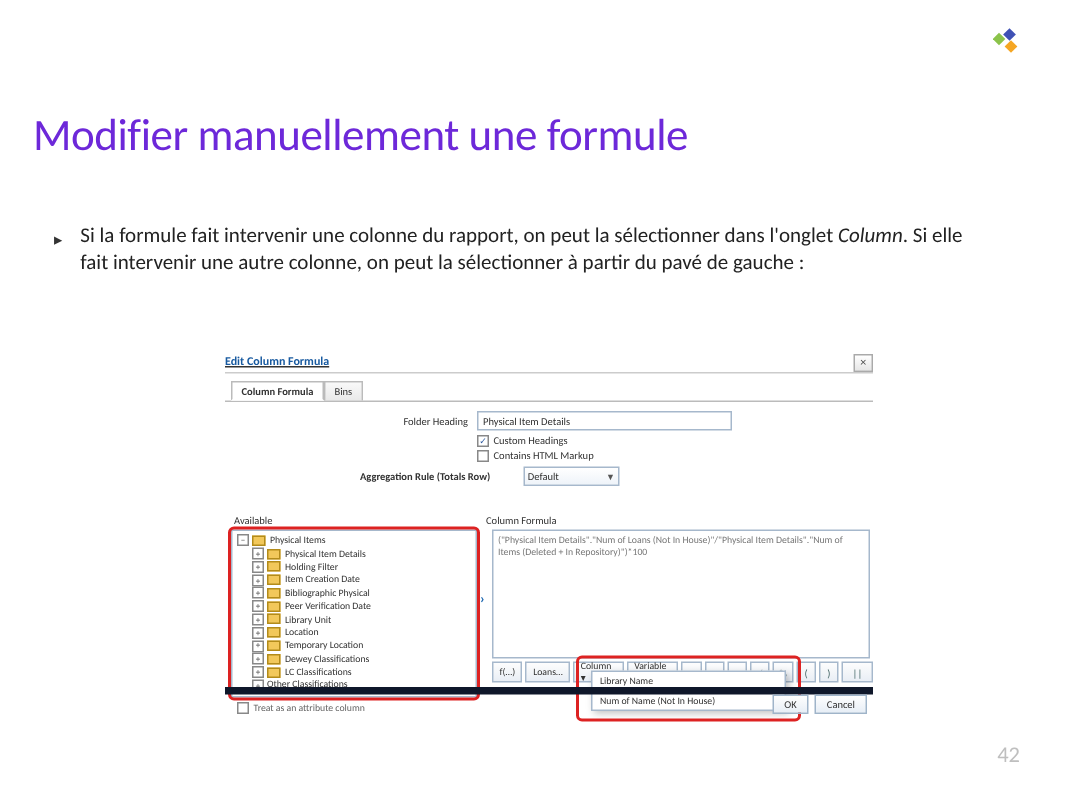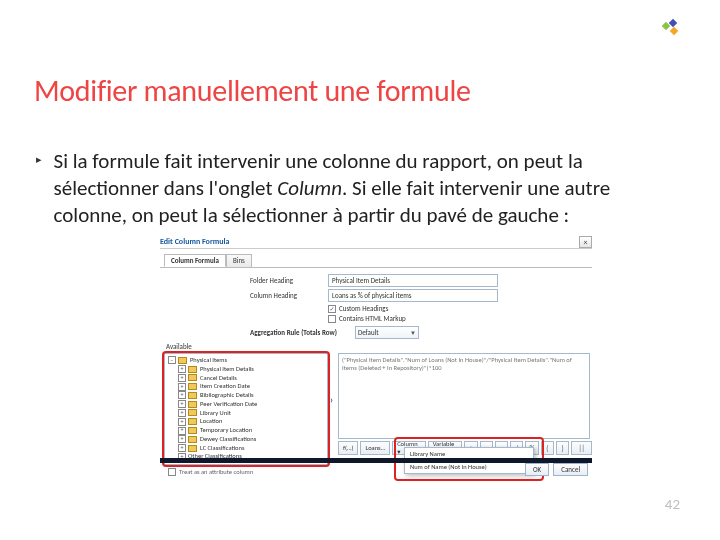--- a/index.html
+++ b/index.html
@@ -1,52 +1,52 @@
 <!DOCTYPE html>
 <html><head>
 <meta charset="utf-8">
 <style>
   * { margin:0; padding:0; box-sizing:border-box; }
   body { width:720px; height:540px; font-family:"Segoe UI",Calibri,Arial,sans-serif; background:#fff; position:relative; overflow:hidden; }
 
   .logo { position:absolute; top:18px; right:38px; }
 
-  .slide-title { position:absolute; left:34px; top:72px; font-size:30px; font-weight:400; color:#ef4444; letter-spacing:-0.3px; }
+  .slide-title { position:absolute; left:22px; top:72px; font-size:30px; font-weight:400; color:#6d28d9; letter-spacing:-0.3px; }
 
   .bullet-row { position:absolute; left:36px; top:148px; display:flex; align-items:flex-start; }
   .bullet-marker { color:#333; font-size:11px; margin-top:5px; margin-right:12px; }
-  .body-text { font-size:21px; color:#222; line-height:1.28; width:600px; }
+  .body-text { font-size:14px; color:#222; line-height:1.28; width:600px; }
   .italic { font-style:italic; }
 
-  .mock { position:absolute; left:160px; top:236px; width:432px; height:240px; font-size:7px; color:#333; }
+  .mock { position:absolute; left:150px; top:236px; width:432px; height:240px; font-size:7px; color:#333;text-decoration:underline; }
 
   
   .dlg-title { color:#185aa0; font-weight:600; font-size:8px; }
   .dlg-close { position:absolute; right:0; top:0; width:13px; height:12px; border:1px solid #aaa; background:linear-gradient(#fff,#e6e6e6); display:flex; align-items:center; justify-content:center; font-size:8px; color:#444; }
   .dlg-sep { position:absolute; left:0; right:0; top:12px; border-top:1px solid #ccc; }
 
   
   .tabs { position:absolute; left:4px; top:18px; display:flex; gap:0; }
   .tab { padding:1px 6px; border:1px solid #bbb; background:linear-gradient(#f9f9f9,#e9e9e9); border-bottom:none; font-size:7px; }
   .tab.active { background:#fff; font-weight:600; border-bottom:1px solid #fff; position:relative; z-index:2; }
   .tabline { position:absolute; left:0; right:0; top:31px; border-top:1px solid #bbb; }
 
   
   .form { position:absolute; left:90px; top:38px; font-size:7px; }
   .form-row { display:flex; align-items:center; margin-bottom:2px; }
-  .form-label { width:72px; margin-right:6px; color:#333; }
+  .form-label { width:72px; text-align:right; margin-right:6px; color:#333; }
   .form-input { width:170px; height:13px; border:1px solid #a6b8cc; background:#fff; padding:0 3px; display:flex; align-items:center; font-size:7px; }
   .chk { display:flex; align-items:center; font-size:7px; margin-left:78px; margin-top:1px; }
   .chk-box { width:8px; height:8px; border:1px solid #888; background:#fff; margin-right:3px; display:inline-flex; align-items:center; justify-content:center; font-size:6px; color:#2b579e; }
 
   .agg-label-strong { font-weight:700; }
-  .agg-select { width:64px; height:13px; border:1px solid #a6b8cc; background:linear-gradient(#fff,#eef3f9); display:inline-flex; align-items:center; justify-content:space-between; padding:0 2px; font-size:7px; margin-left:0; }
+  .agg-select { width:64px; height:13px; border:1px solid #a6b8cc; background:linear-gradient(#fff,#eef3f9); display:inline-flex; align-items:center; justify-content:space-between; padding:0 2px; font-size:7px; margin-left:20px; }
   .agg-arrow { font-size:6px; color:#555; }
 
-  .sec-labels { position:absolute; top:106px; left:0; right:0; display:flex;flex-direction:column; }
+  .sec-labels { position:absolute; top:106px; left:0; right:0; display:flex; }
   .sec-l { width:168px; padding-left:6px; color:#333; font-size:7px; }
   .sec-r { flex:1; padding-left:6px; color:#333; font-size:7px; }
 
   
   .left-panel { position:absolute; left:4px; top:117px; width:164px; height:112px; border:1px solid #a6b8cc; background:#fff; overflow:hidden; }
   .sa-head { background:linear-gradient(#f5f7fb,#e4ecf5); border-bottom:1px solid #c9d5e3; padding:1px 3px; font-weight:700; font-size:7px; }
   .tree { padding:2px 3px; font-size:6.5px; line-height:1.35; }
   .tree-line { display:flex; align-items:center; white-space:nowrap; }
   .tog { width:8px; height:8px; border:1px solid #888; background:#fff; margin-right:2px; display:inline-flex; align-items:center; justify-content:center; font-size:6px; color:#555; }
   .fold { width:9px; height:7px; background:#f2c85b; border:0.5px solid #b38b1a; margin-right:3px; display:inline-block; }
@@ -103,34 +103,30 @@
     <div class="tab active">Column Formula</div>
     <div class="tab">Bins</div>
   </div>
   <div class="tabline"></div>
 
   <div class="form">
     <div class="form-row">
       <div class="form-label">Folder Heading</div>
       <div class="form-input">Physical Item Details</div>
     </div>
-    <div class="form-row">
-      <div class="form-label">Column Heading</div>
-      <div class="form-input">Loans as % of physical items</div>
-    </div>
     <div class="chk">
         <span class="chk-box">✓</span>
         <span>Custom Headings</span>
       </div>
     <div class="chk">
         <span class="chk-box"></span>
         <span>Contains HTML Markup</span>
       </div>
     <div class="form-row" style="margin-top:3px;">
-      <div class="form-label agg-label-strong" style="width:auto;margin-right:18px;">Aggregation Rule (Totals Row)</div>
+      <div class="form-label agg-label-strong" style="width:auto;margin-right:2px;">Aggregation Rule (Totals Row)</div>
       <div class="agg-select">
           <span>Default</span>
           <span class="agg-arrow">▼</span>
         </div>
     </div>
   </div>
 
   <div class="sec-labels">
     <div class="sec-l">Available</div>
     <div class="sec-r">Column Formula</div>
@@ -144,31 +140,31 @@
           <span>Physical Items</span>
         </div>
         <div class="tree-line" style="padding-left: 10px;">
           <span class="tog">+</span>
           <span class="fold"></span>
           <span>Physical Item Details</span>
         </div>
         <div class="tree-line" style="padding-left: 10px;">
           <span class="tog">+</span>
           <span class="fold"></span>
-          <span>Cancel Details</span>
+          <span>Holding Filter</span>
         </div>
         <div class="tree-line" style="padding-left: 10px;">
           <span class="tog">+</span>
           <span class="fold"></span>
           <span>Item Creation Date</span>
         </div>
         <div class="tree-line" style="padding-left: 10px;">
           <span class="tog">+</span>
           <span class="fold"></span>
-          <span>Bibliographic Details</span>
+          <span>Bibliographic Physical</span>
         </div>
         <div class="tree-line" style="padding-left: 10px;">
           <span class="tog">+</span>
           <span class="fold"></span>
           <span>Peer Verification Date</span>
         </div>
         <div class="tree-line" style="padding-left: 10px;">
           <span class="tog">+</span>
           <span class="fold"></span>
           <span>Library Unit</span>

